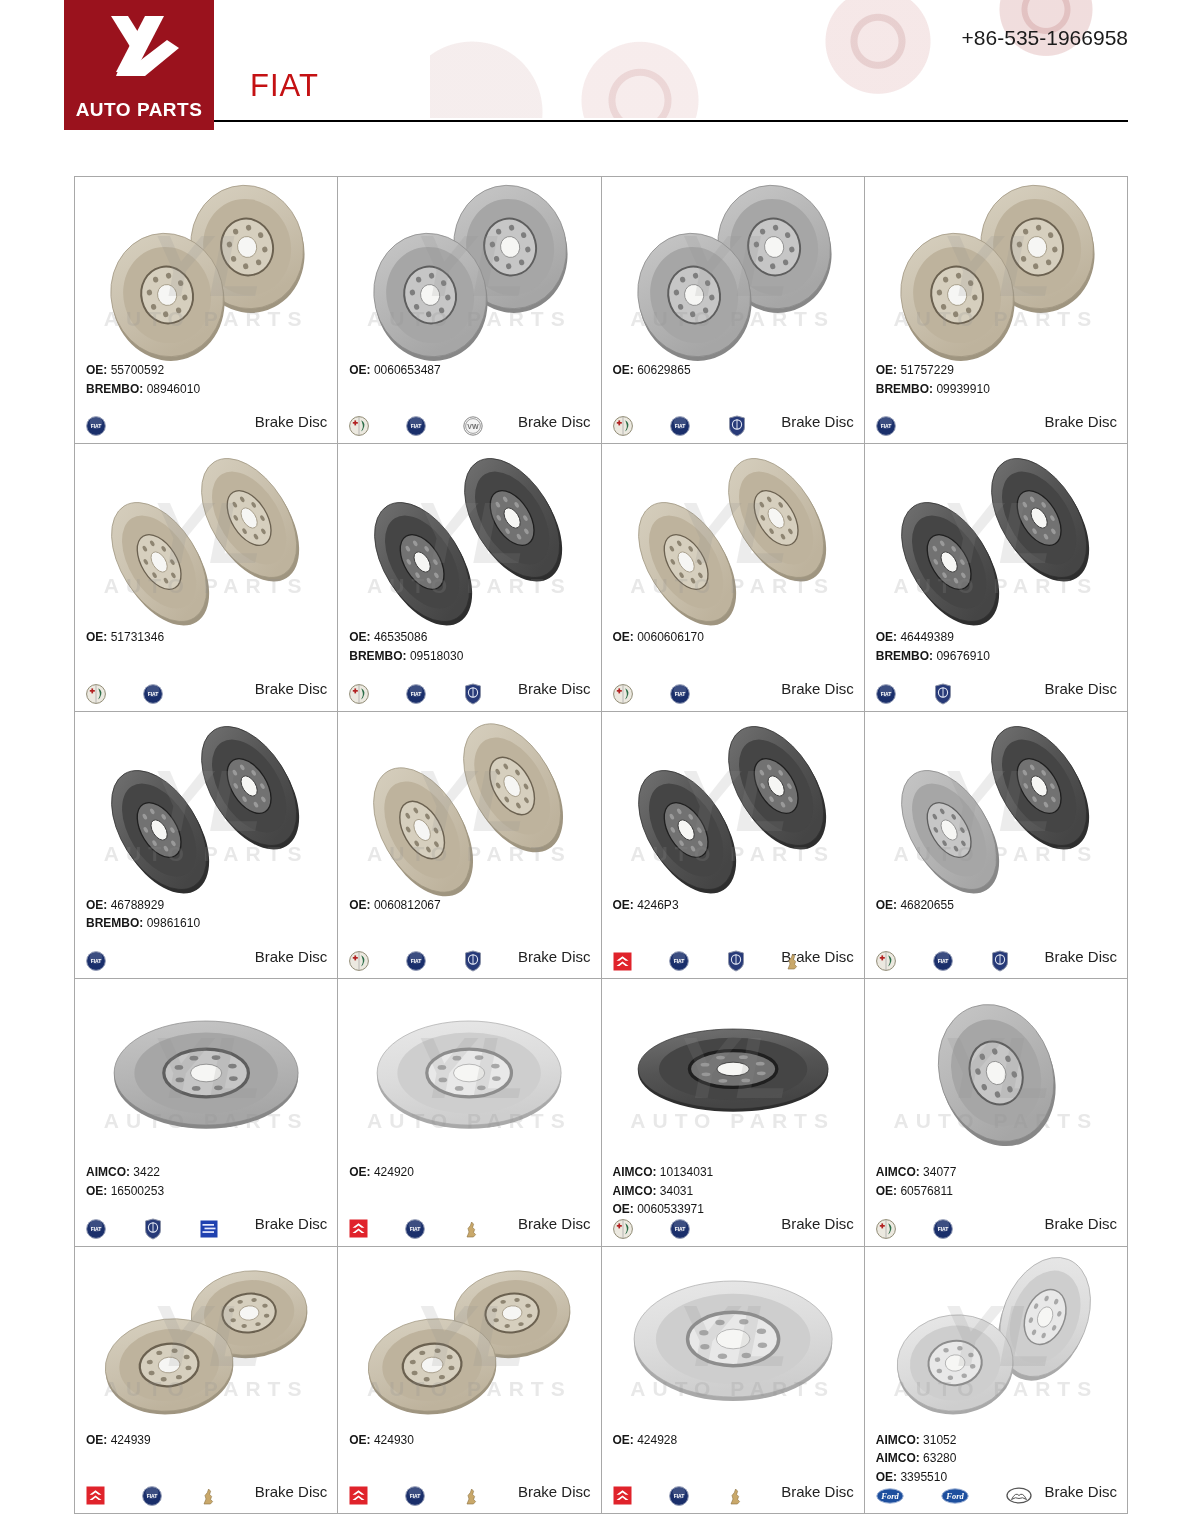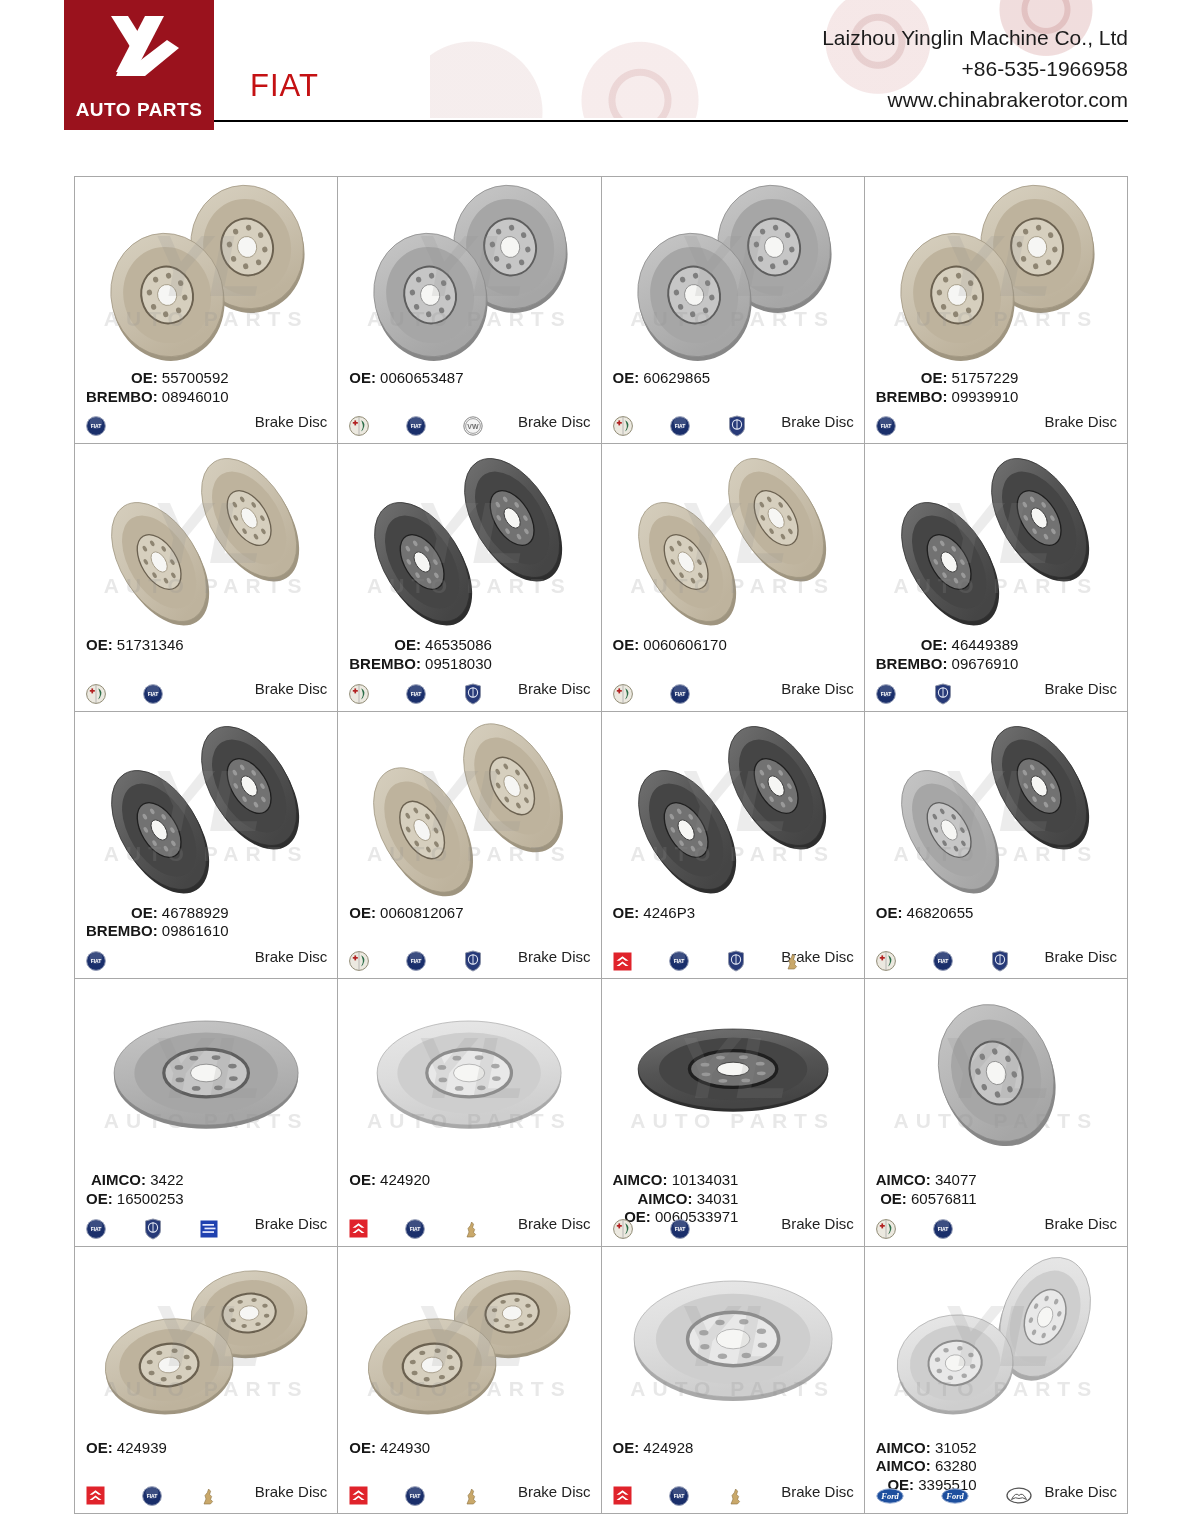--- a/index.html
+++ b/index.html
@@ -29,21 +29,21 @@
   #grid{position:absolute;left:74px;top:176px;width:1053px;height:1337px;
         display:grid;grid-template-columns:repeat(4,1fr);grid-template-rows:repeat(5,1fr);
         border-top:1px solid #a8a8a8;border-left:1px solid #a8a8a8;}
   .cell{position:relative;border-right:1px solid #a8a8a8;border-bottom:1px solid #a8a8a8;
         box-sizing:border-box;background:#fff;overflow:hidden;}
   .cell svg.photo{display:block;width:100%;height:190px;}
   .wm{position:absolute;left:0;top:18px;width:100%;height:172px;pointer-events:none;
       display:flex;flex-direction:column;align-items:center;justify-content:center;}
   .wm-yl{font-size:88px;font-weight:bold;font-style:italic;color:#8f8f8f;opacity:.16;line-height:70px;}
   .wm-ap{font-size:21px;font-weight:bold;letter-spacing:7px;color:#8f8f8f;opacity:.20;margin-top:6px;}
-  .refs{position:absolute;left:11px;top:192px;font-size:15px;line-height:18.5px;text-align:right;}
+  .refs{position:absolute;left:11px;top:184px;font-size:12px;line-height:18.5px;}
   .refs b{font-weight:bold;}
   .type-label{position:absolute;right:10px;top:225px;font-size:15px;color:#222;margin-top:11px;}
   .brands{position:absolute;left:11px;bottom:6px;height:22px;display:flex;align-items:center;gap:37px;}
   .brand{display:inline-flex;align-items:center;}
 </style>
 </head>
 <body>
 
 <div id="page">
 
@@ -52,23 +52,21 @@
     <div class="logo-box">
       <svg class="logo-glyph" viewBox="0 0 100 84">
         <polygon points="22,6 39,6 54,30 45,43" fill="#fff"></polygon>
         <polygon points="56,6 75,6 46,62 27,62" fill="#fff"></polygon>
         <polygon points="44,56 78,30 90,38 56,66 27,66 31,56" fill="#fff"></polygon>
       </svg>
       <div class="logo-text">AUTO PARTS</div>
     </div>
     <div class="page-title">FIAT</div>
     <div class="contact">
-      <div>Laizhou Yinglin Machine Co., Ltd</div>
       <div>+86-535-1966958</div>
-      <div>www.chinabrakerotor.com</div>
     </div>
     <div class="header-rule"></div>
   </div>
 
   <main id="grid">
       <div class="cell">
         <svg class="photo" viewBox="0 0 262 190">
           <g transform="rotate(-14 172 70)">
             <ellipse cx="172" cy="74.34" rx="56" ry="62" fill="#9f9580"></ellipse>
             <ellipse cx="172" cy="70" rx="56" ry="62" fill="url(#g-tan)" stroke="#9f9580" stroke-width="0.7"></ellipse>

